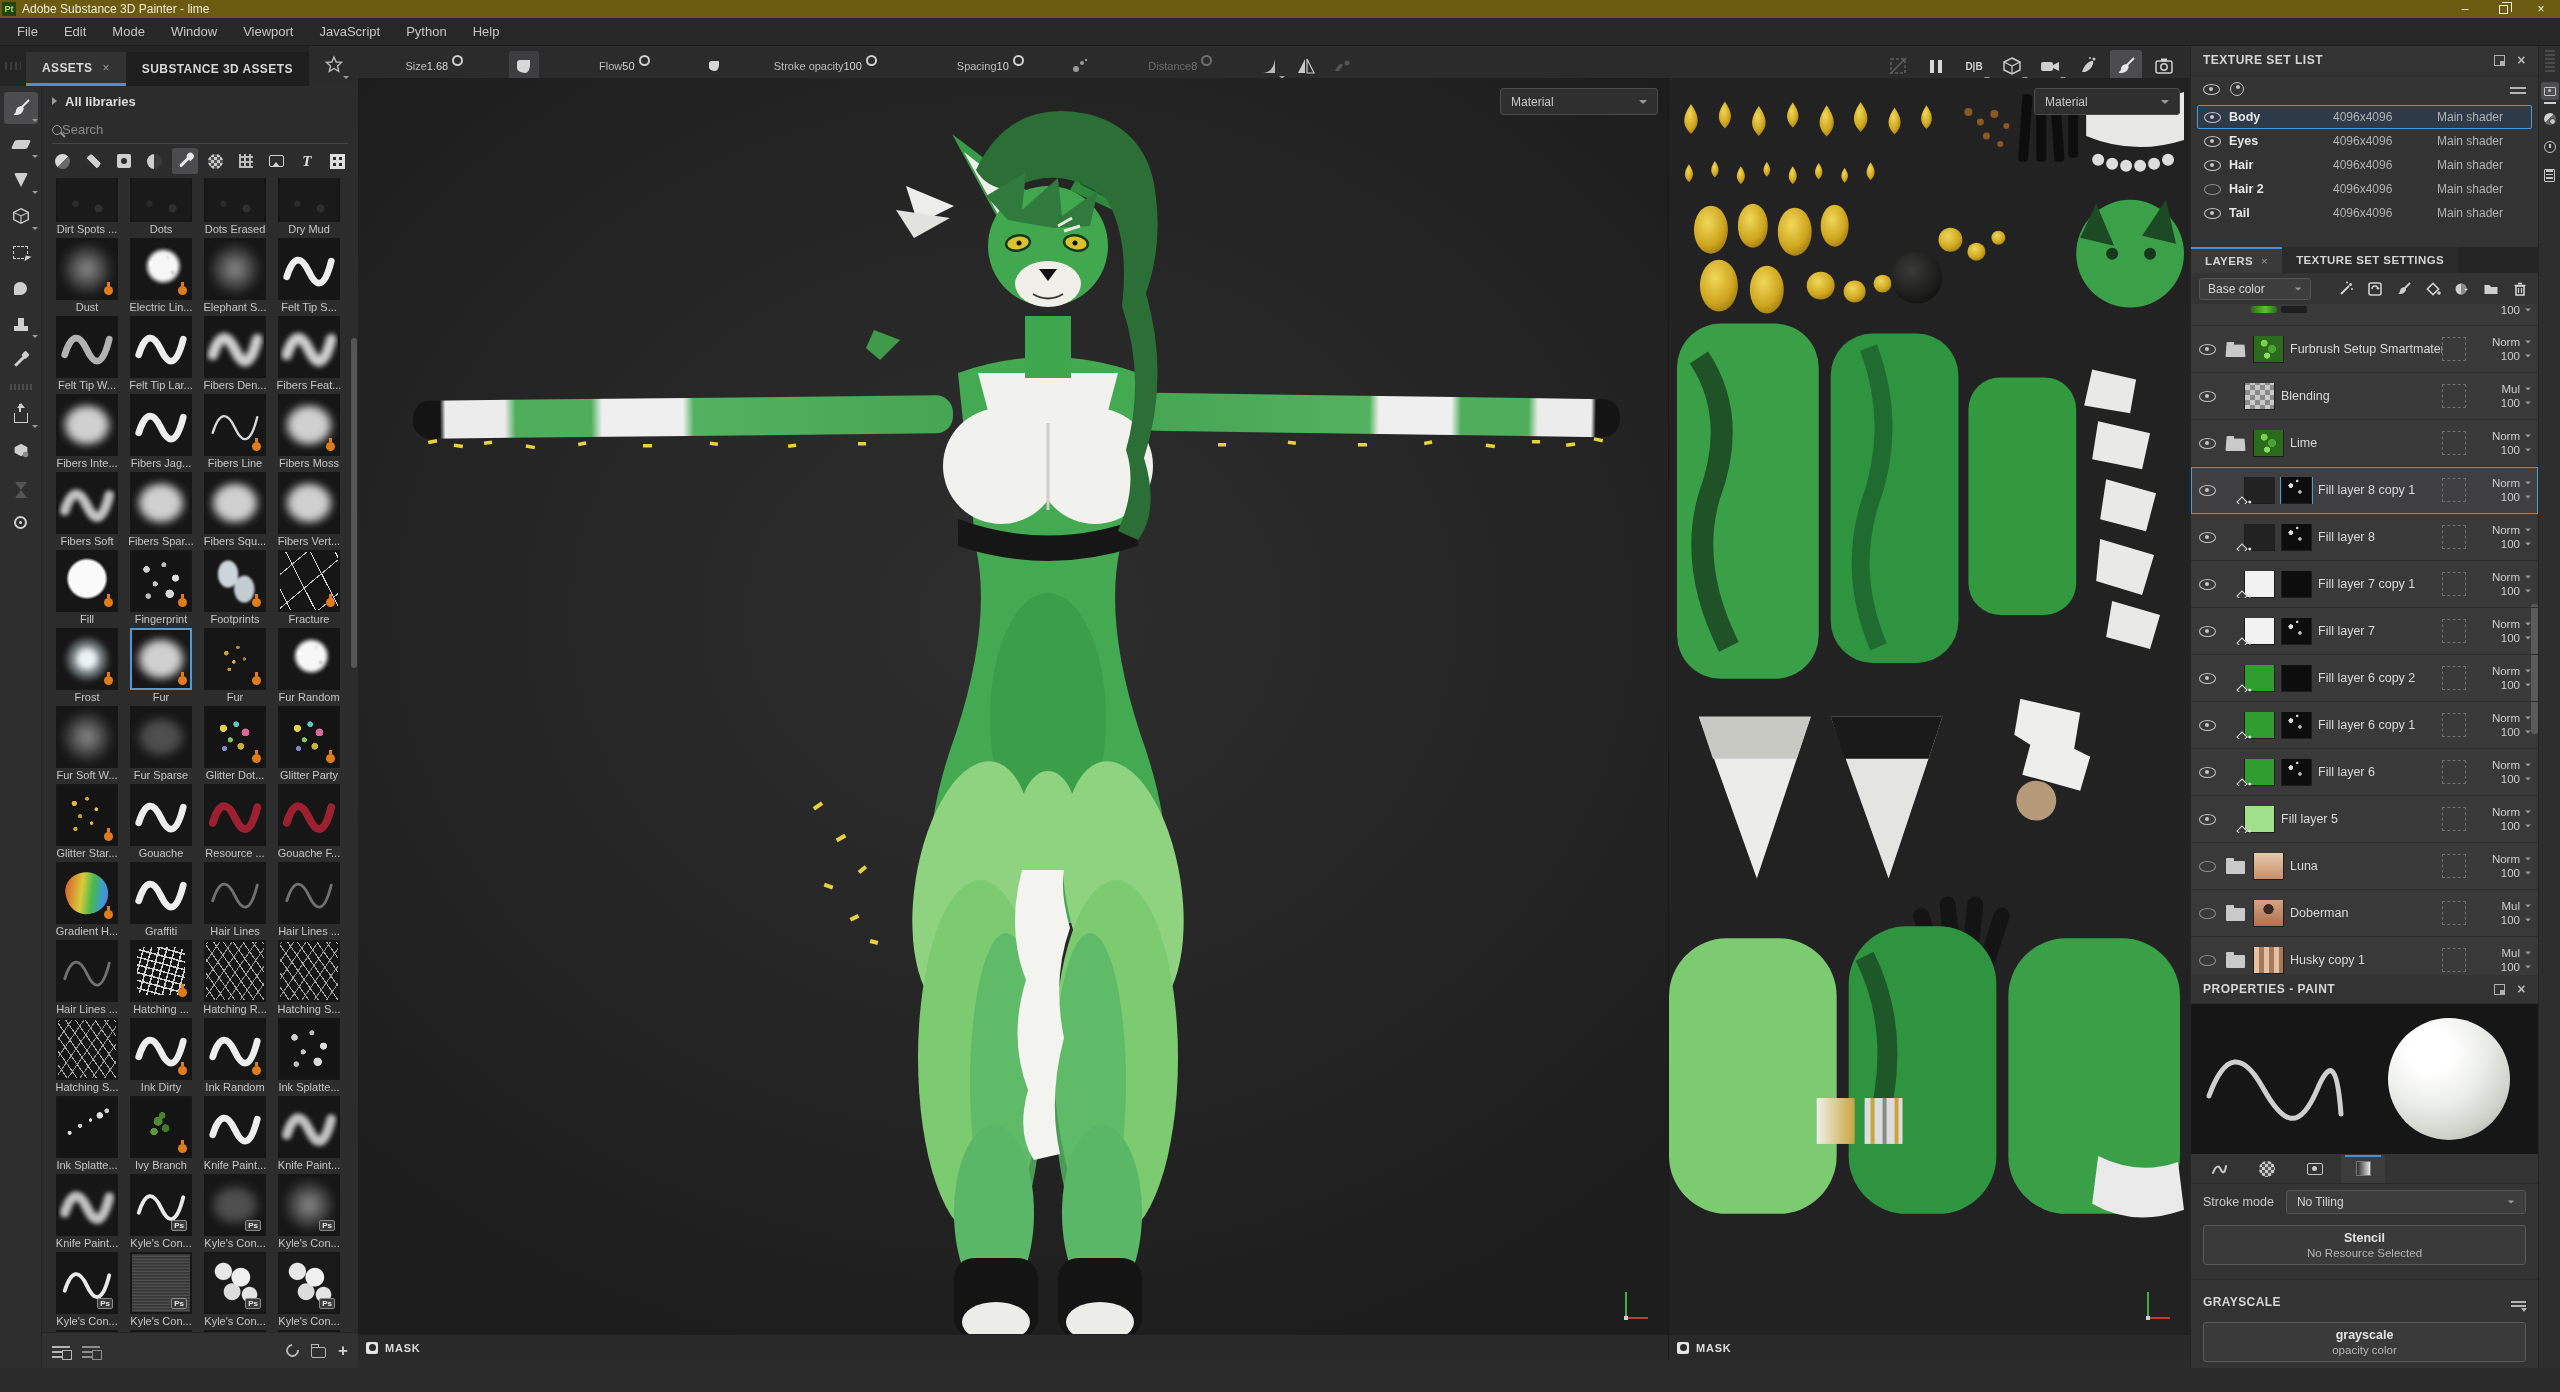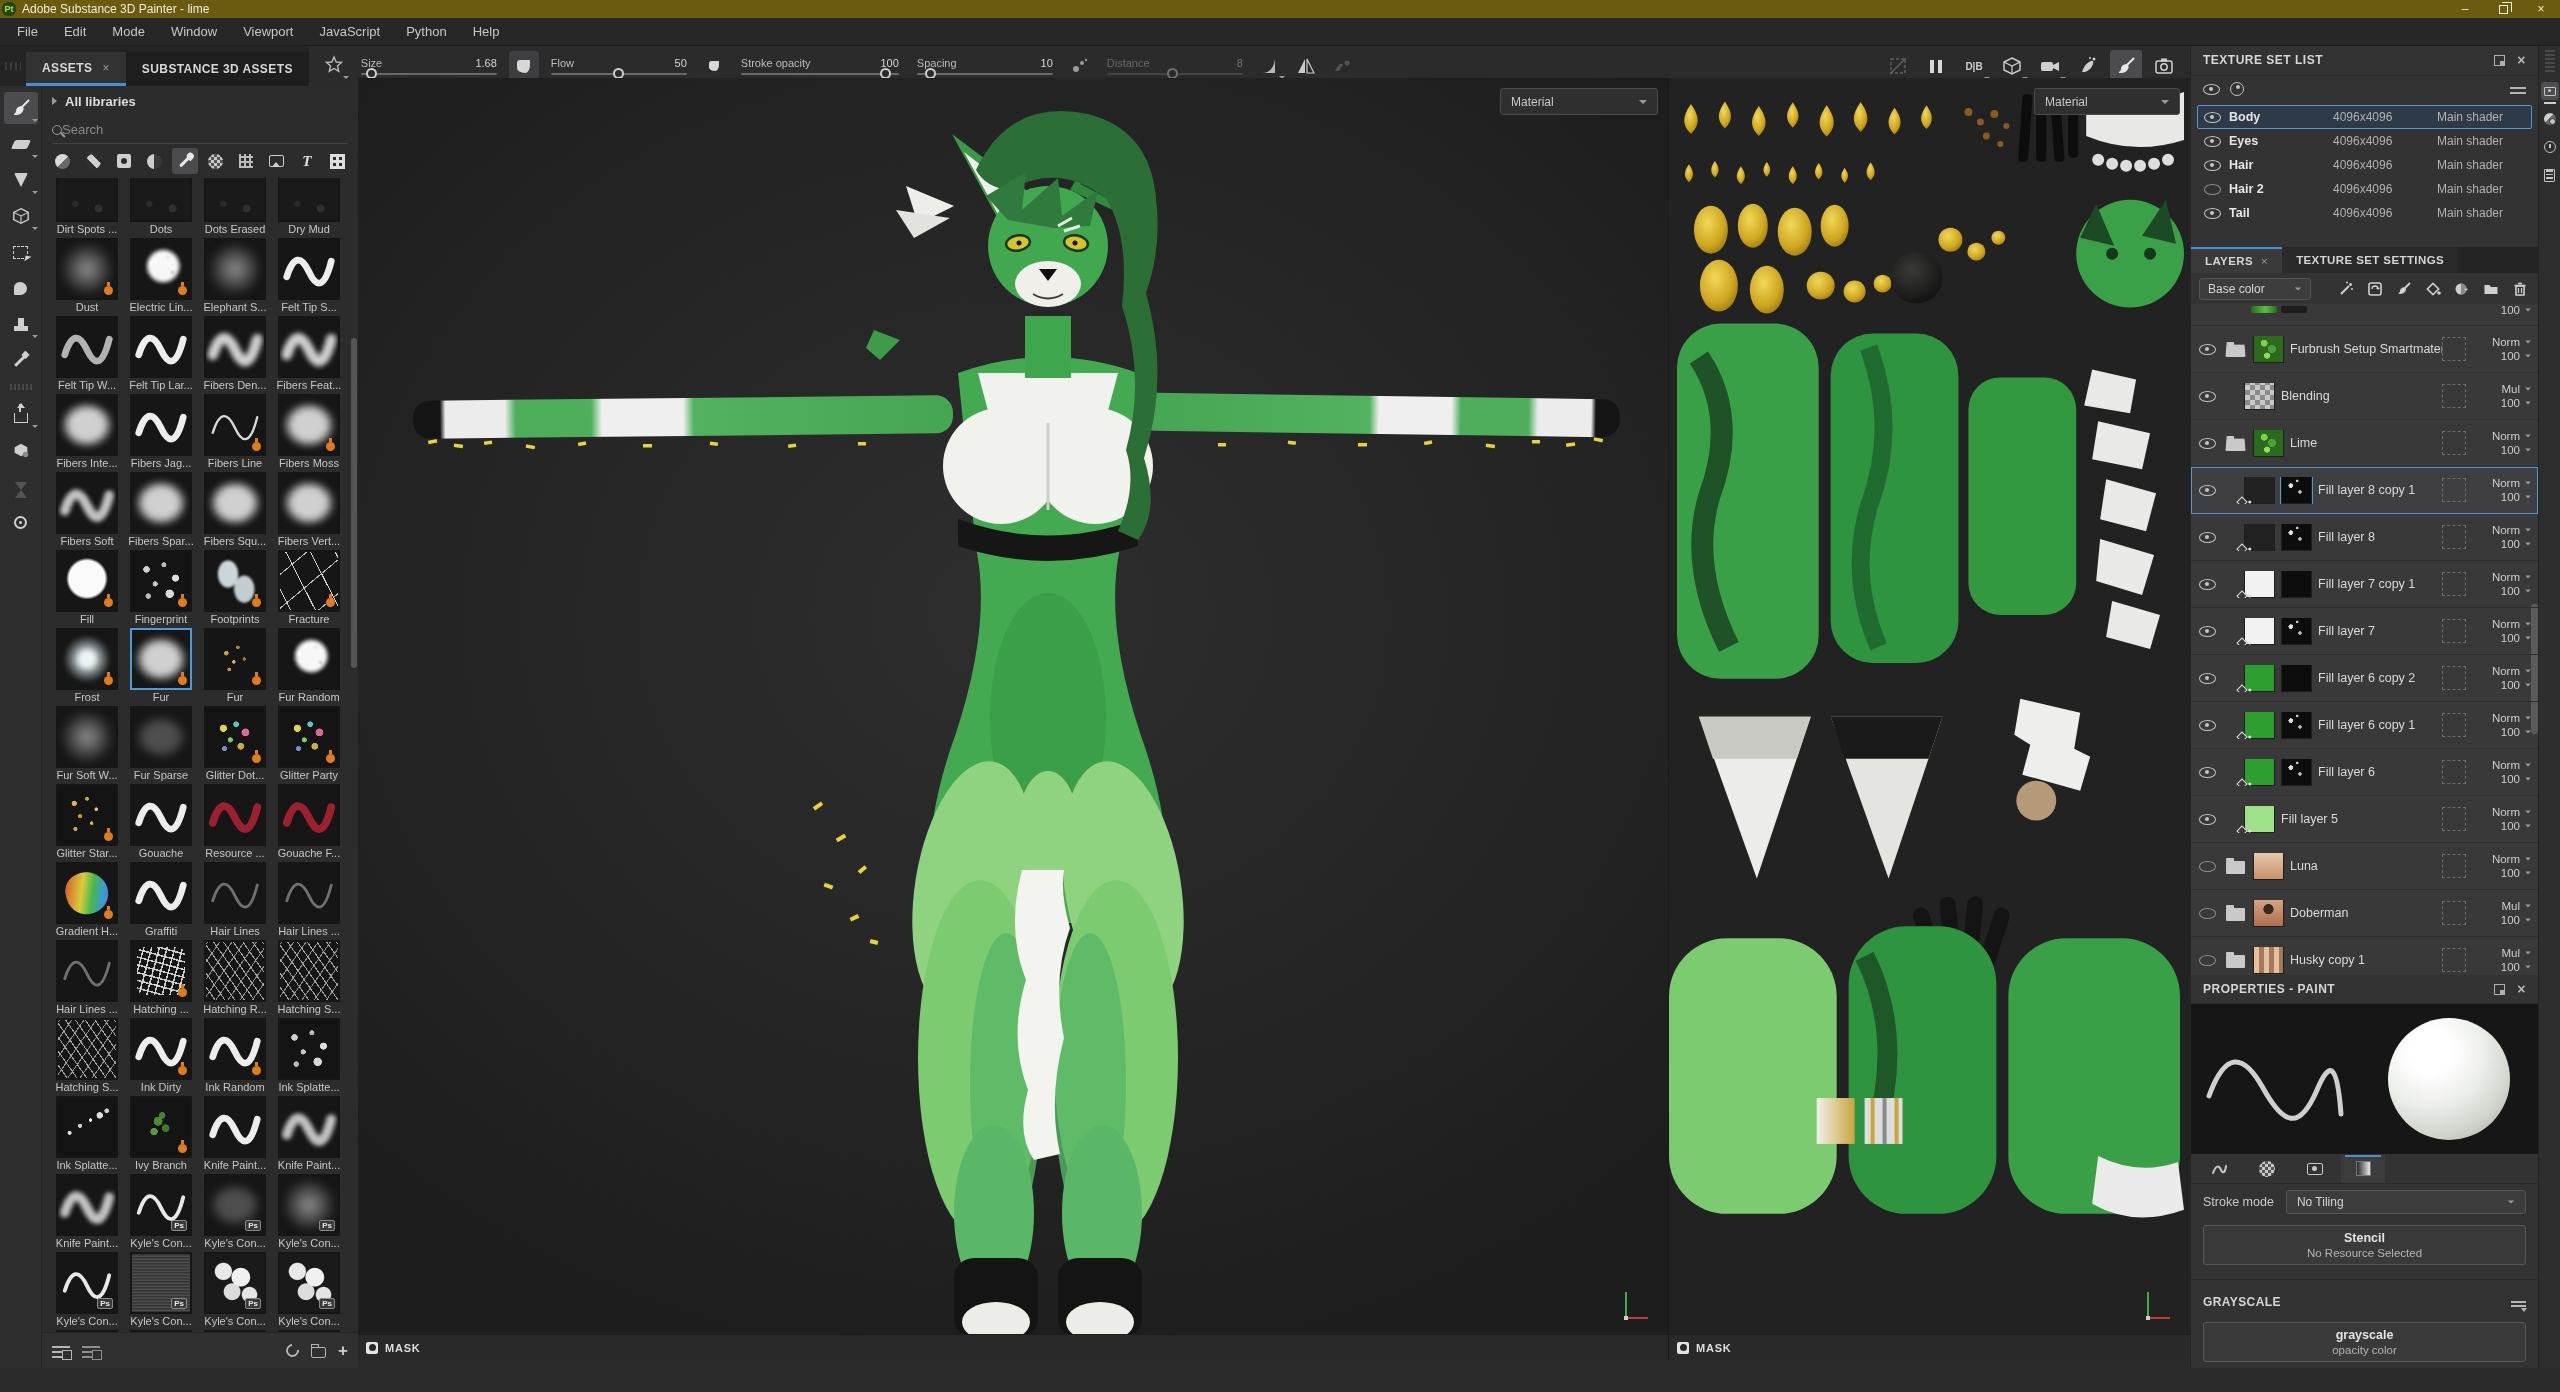--- a/index.html
+++ b/index.html
@@ -2,40 +2,40 @@
 <html><head>
 <meta charset="utf-8">
 <style>
   *{margin:0;padding:0;box-sizing:border-box}
   html,body{background:#1b1b1b}
   body{font-family:"Liberation Sans","DejaVu Sans",sans-serif;color:#c9c9c9;font-size:13px}
   #app{position:relative;width:2560px;height:1392px;overflow:hidden;background:#2b2b2c}
 
   
   .titlebar{position:absolute;left:0;top:0;width:2560px;height:18px;background:#6b5b10;display:flex;align-items:center;color:#f1ecd8;font-size:12px}
-  .ptlogo{width:14px;height:14px;margin:0 6px 0 2px;background:#23430f;color:#a8e05c;font-size:9px;font-weight:bold;display:flex;align-items:center;justify-content:center;border-radius:6px}
+  .ptlogo{width:14px;height:14px;margin:0 6px 0 2px;background:#23430f;color:#a8e05c;font-size:9px;font-weight:bold;display:flex;align-items:center;justify-content:center;border-radius:0}
   .winbtns{margin-left:auto;display:flex;align-items:center;height:100%}
   .winbtn{width:38px;height:100%;display:flex;align-items:center;justify-content:center;color:#f3eeda;font-size:12px}
   .winrestore{width:9px;height:9px;border:1px solid #f3eeda;position:relative}
   .winrestore::before{content:"";position:absolute;left:2px;top:-4px;width:9px;height:9px;border:1px solid #f3eeda;border-bottom:none;border-left:none}
 
   
   .menubar{position:absolute;left:0;top:18px;width:2560px;height:28px;background:#272728;border-bottom:1px solid #1d1d1e;display:flex;align-items:center;padding-left:4px}
   .menu-item{padding:0 13px;height:100%;display:flex;align-items:center;color:#c6c6c6;font-size:13px}
 
   
   .workrow{position:absolute;left:0;top:46px;width:2190px;height:40px;background:#242425;display:flex}
   .grip{width:26px;height:100%;background:repeating-linear-gradient(90deg,#3c3c3d 0 2px,transparent 2px 5px) center/16px 8px no-repeat}
   .shelftabs{display:flex;align-items:flex-end;height:100%}
   .stab{height:34px;display:flex;align-items:center;padding:0 16px;font-size:12px;font-weight:bold;letter-spacing:.4px;color:#d8d8d8;background:#1e1e1f}
   .stab.active{background:#323233;border-bottom:3px solid #4a8fd6}
   .stab .x{margin-left:10px;color:#9a9a9a;font-weight:normal}
   .paint-toolbar{flex:1;display:flex;align-items:center;background:#2b2b2c;padding:0 10px;gap:6px}
   .shelficon{width:30px;height:30px;display:flex;align-items:center;justify-content:center;position:relative}
-  .tgroup{width:148px;display:flex;flex-direction:column;justify-content:center;gap:4px;padding:0 6px}
+  .tgroup{width:148px;display:flex;justify-content:center;gap:4px;padding:0 6px}
   .tgroup .lab{display:flex;justify-content:space-between;font-size:11px;color:#bdbdbd}
   .tgroup .lab .val{color:#d6d6d6}
   .track{position:relative;height:2px;background:#6a6a6a;border-radius:1px}
   .knob{position:absolute;top:-5px;width:11px;height:11px;border:2px solid #cfcfcf;border-radius:50%;background:#2b2b2c}
   .fallbtn{width:30px;height:30px;background:#3e3e40;border-radius:3px;display:flex;align-items:center;justify-content:center}
   .fallbtn.plain{background:transparent}
   .fallshape{width:13px;height:13px;background:#d8d8d8;border-radius:2% 98% 60% 40%/2% 60% 98% 40%;transform:rotate(90deg)}
   .dim{opacity:.42}
   .tspacer{flex:1}
   .ticonbtn{width:32px;height:32px;display:flex;align-items:center;justify-content:center;border-radius:3px;position:relative;color:#cfcfcf}

